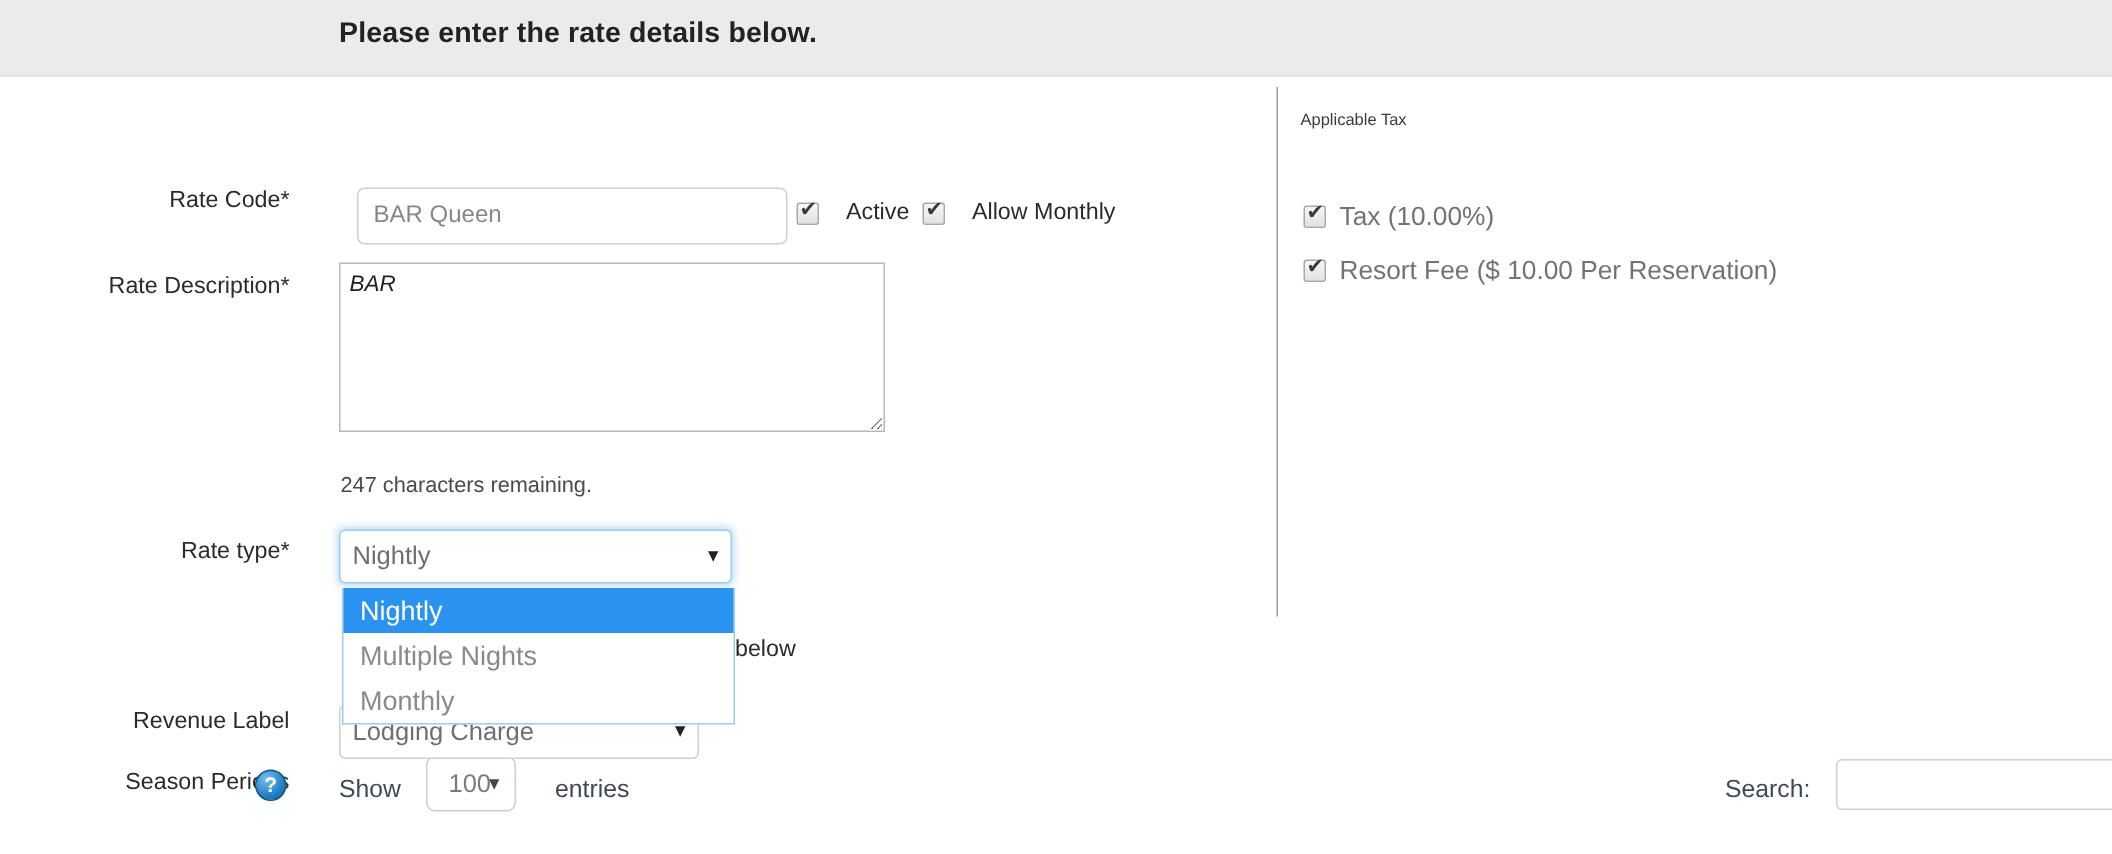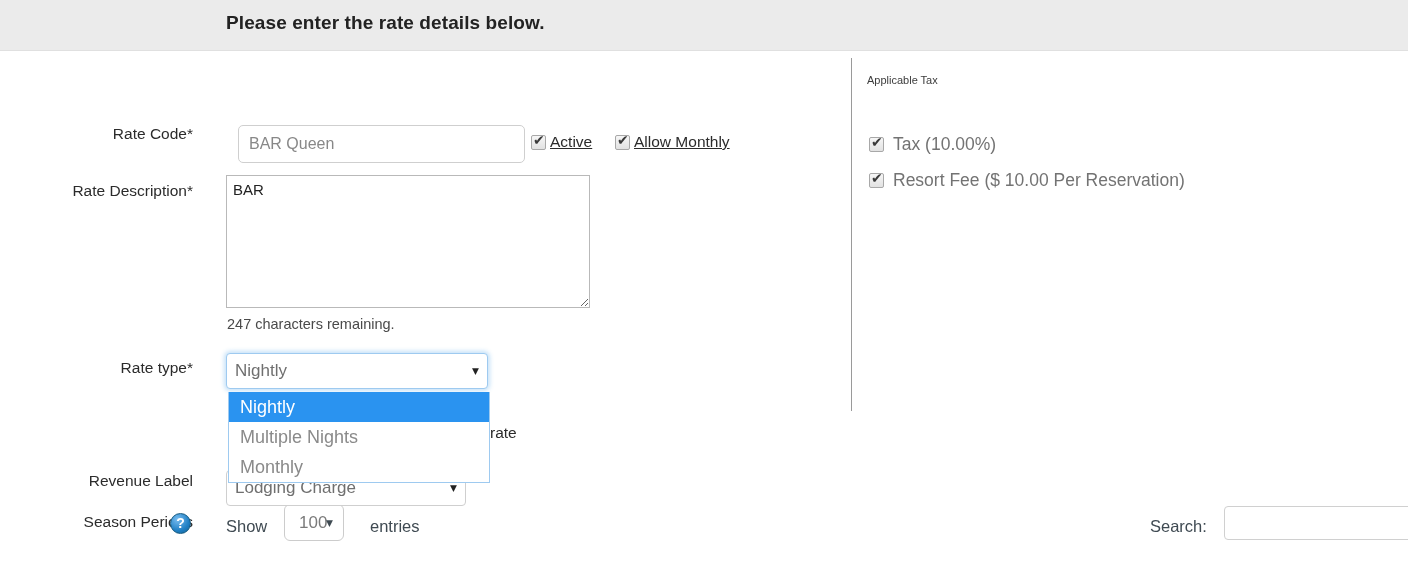--- a/index.html
+++ b/index.html
@@ -64,30 +64,31 @@
     width: 287px;
     height: 38px;
   }
 
   
   #rate-description-input {
     position: absolute;
     left: 226px;
     top: 124px;
     width: 364px;
-    height: 133px;
+    height: 113px;
     border: 1px solid #b9b9b9;
     background: #ffffff;
     font-family: "Liberation Sans", sans-serif;
     font-size: 15px;
     color: #222222;
     padding: 5px 6px;
     resize: both;
     outline: none;
     line-height: 1.25;
+    font-style: italic;
   }
   #char-remaining {
     position: absolute;
     left: 227px;
     top: 265px;
     font-size: 14.5px;
     color: #4a4a4a;
     font-family: "Liberation Sans", sans-serif;
   }
 
@@ -112,21 +113,21 @@
   .cb::after {
     content: "\2714";
     position: absolute;
     left: 1px;
     top: -3px;
     font-size: 14px;
     line-height: 15px;
     color: #3a3a3a;
     font-family: "DejaVu Sans", sans-serif;
   }
-  .inline-check .lbl { margin-left: 4px; text-decoration: underline; }
+  .inline-check .lbl { margin-left: 18px; }
 
   #check-active  { left: 531px; top: 82px; }
   #check-allow   { left: 615px; top: 82px; }
 
   
   .select-box {
     position: absolute;
     background: #ffffff;
     border: 1px solid #cfcfcf;
     border-radius: 4px;
@@ -342,21 +343,21 @@
   <div class="field-label" style="left:0px; top:308px;">Rate type*</div>
   <div class="select-box" id="rate-type-select">
     <span>Nightly</span>
     <span class="arrow">▼</span>
   </div>
   <ul id="rate-type-options">
     <li class="selected">Nightly</li>
     <li>Multiple Nights</li>
     <li>Monthly</li>
   </ul>
-  <div id="nights-suffix">rate</div>
+  <div id="nights-suffix">below</div>
 
   <div class="field-label" style="left:0px; top:421px;">Revenue Label</div>
   <div class="select-box" id="revenue-label-select">
     <span>Lodging Charge</span>
     <span class="arrow">▼</span>
   </div>
 
   <div id="divider"></div>
   <div id="tax-heading">Applicable Tax</div>
 

